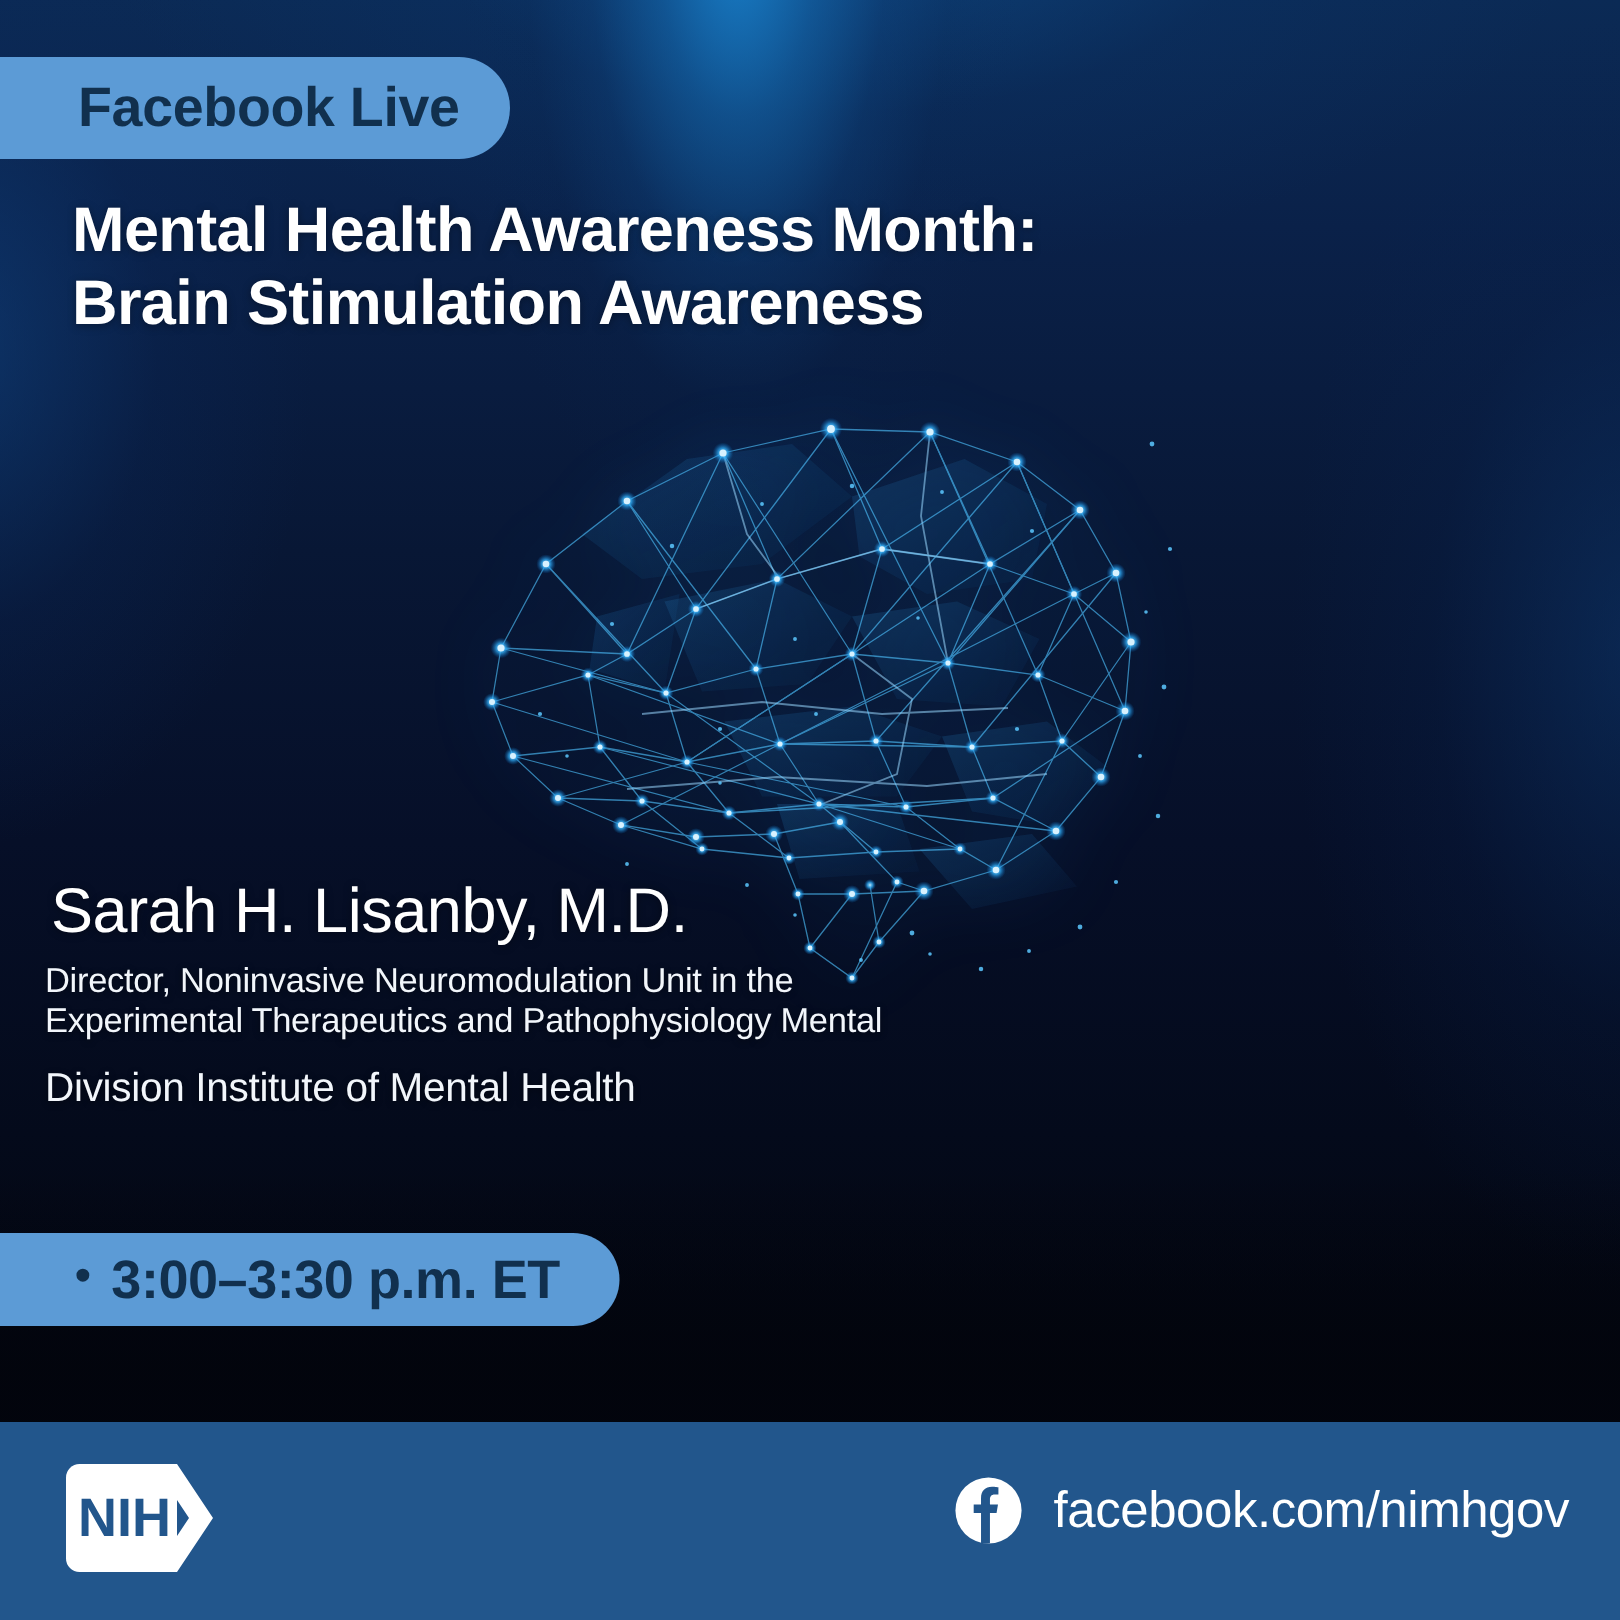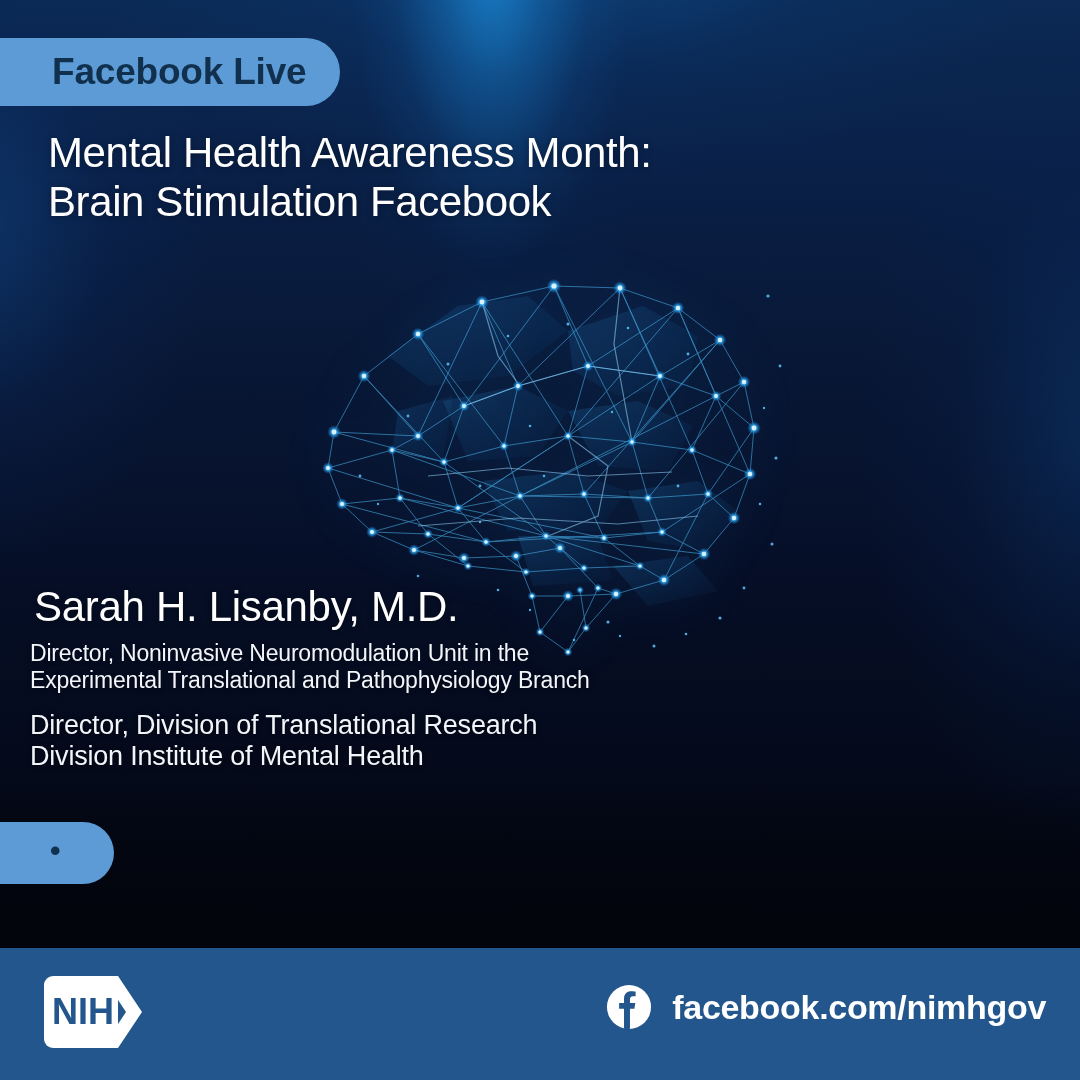--- a/index.html
+++ b/index.html
@@ -45,21 +45,21 @@
     position:absolute;display:flex;align-items:center;
     background:#5c9bd6;color:#11304e;font-weight:bold;
     border-top-right-radius:999px;border-bottom-right-radius:999px;
   }
   #live-badge{left:-20px;top:38px;height:68px;padding:0 34px 0 72px;font-size:37px;letter-spacing:-0.2px;}
   #date-pill{left:-20px;top:822px;height:62px;padding:0 40px 0 56px;font-size:36px;letter-spacing:-0.3px;}
   #date-pill .dot{display:inline-block;margin:0 14px;font-size:30px;line-height:1;transform:translateY(-2px);}
   
   #headline{
     position:absolute;left:48px;top:128px;width:700px;
-    color:#ffffff;font-weight:normal;font-size:42px;line-height:1.17;
+    color:#ffffff;font-weight:bold;font-size:42px;line-height:1.17;
     letter-spacing:-0.4px;
     text-shadow:0 1px 6px rgba(0,0,0,0.35);
   }
   #headline div{white-space:nowrap;}
   
   #speaker-name{
     position:absolute;left:34px;top:583px;color:#fff;
     font-size:42px;font-weight:normal;letter-spacing:-0.3px;
     text-shadow:0 1px 6px rgba(0,0,0,0.4);
   }
@@ -90,21 +90,21 @@
     color:#22568c;font-weight:bold;font-size:36px;letter-spacing:0px;
     transform:translateX(2px);
   }
   .nih-arrow{position:absolute;left:58px;top:0;width:40px;height:72px;}
   .nih-words{
     margin-left:18px;color:#ffffff;font-size:22px;font-weight:bold;line-height:1.22;
   }
   .nih-words div{white-space:nowrap;}
   #fb-block{position:absolute;right:34px;top:36px;display:flex;align-items:center;}
   .fb-icon{width:46px;height:46px;}
-  .fb-url{margin-left:20px;color:#fff;font-weight:bold;font-size:34px;letter-spacing:-0.3px;}
+  .fb-url{margin-left:20px;color:#fff;font-weight:normal;font-size:34px;letter-spacing:-0.3px;}
 </style>
 </head>
 <body>
 
 <div id="poster">
 
   <div class="bg-base"></div>
   <div class="bg-beam2"></div>
   <div class="bg-beam"></div>
   <div class="bg-left"></div>
@@ -324,35 +324,35 @@
     </svg>
   </div>
   <div class="bg-darkbottom"></div>
 
   <div class="pill" id="live-badge">
     <span>Facebook Live</span>
   </div>
 
   <div id="headline">
     <div>Mental Health Awareness Month:</div>
-    <div>Brain Stimulation Facebook</div>
+    <div>Brain Stimulation Awareness</div>
   </div>
 
   <div id="speaker-name">Sarah H. Lisanby, M.D.</div>
   <div id="speaker-title">
     <div>Director, Noninvasive Neuromodulation Unit in the</div>
-    <div>Experimental Translational and Pathophysiology Branch</div>
+    <div>Experimental Therapeutics and Pathophysiology Mental</div>
   </div>
   <div id="speaker-affil">
-    <div>Director, Division of Translational Research</div>
     <div>Division Institute of Mental Health</div>
   </div>
 
   <div class="pill" id="date-pill">
     <span class="dot">•</span>
+    <span>3:00–3:30 p.m. ET</span>
   </div>
 
   <div id="footer">
 
     <div id="nih-logo">
       <div class="nih-mark">
         <div class="nih-box">
           <span>NIH</span>
         </div>
         <svg class="nih-arrow" viewBox="0 0 40 72">

